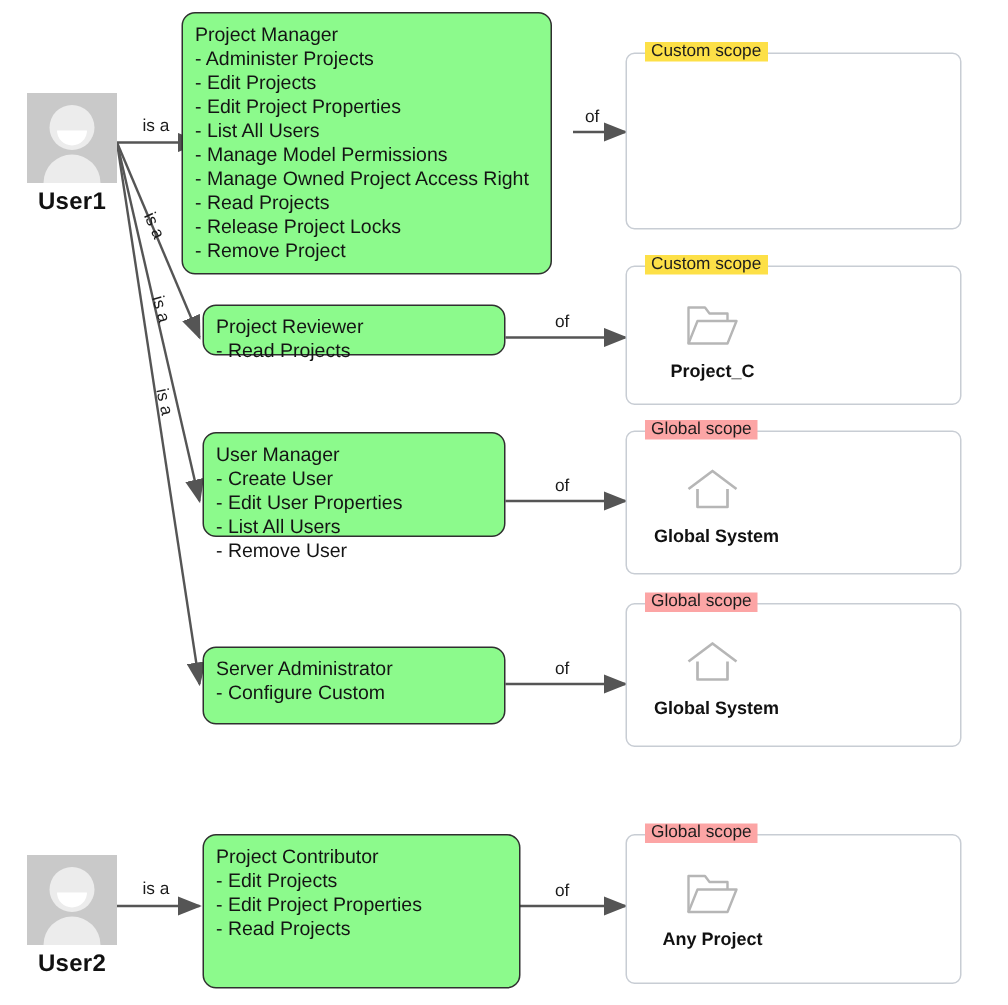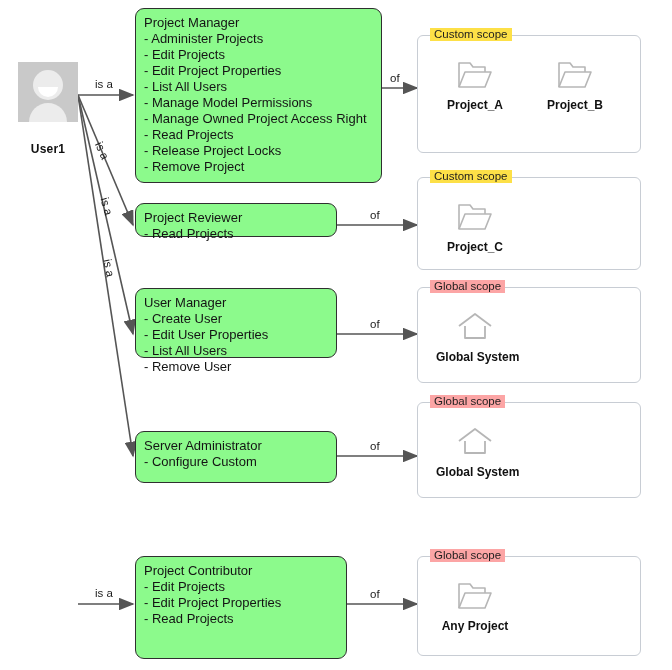--- a/index.html
+++ b/index.html
@@ -63,22 +63,22 @@
   .avatar .body {
     position: absolute;
     left: 11px;
     top: 41px;
     width: 38px;
     height: 38px;
     border-radius: 19px 19px 0 0;
     background: #ececec;
   }
   .user-label {
-    margin-top: 20px;
-    font-size: 12px;
+    margin-top: 4px;
+    font-size: 16px;
     font-weight: bold;
     letter-spacing: .2px;
     color: #111;
     text-align: center;
   }
 
   
   .role-box {
     position: absolute;
     background: #8cfa8c;
@@ -177,34 +177,42 @@
 
   <div class="user-node" style="left:18px; top:62px;">
     <div class="avatar">
       <div class="head"></div>
       <div class="mouth"></div>
       <div class="body"></div>
     </div>
     <div class="user-label">User1</div>
   </div>
 
+  <div class="user-node" style="left:18px; top:570px;">
+    <div class="avatar">
+      <div class="head"></div>
+      <div class="mouth"></div>
+      <div class="body"></div>
+    </div>
+    <div class="user-label">User2</div>
+  </div>
 
   <div class="edge-label" style="left:95px; top:78px;">is a</div>
   <div class="edge-label rot" style="left:104px; top:140px; transform:rotate(66deg);">is a</div>
   <div class="edge-label rot" style="left:110px; top:196px; transform:rotate(74deg);">is a</div>
   <div class="edge-label rot" style="left:113px; top:258px; transform:rotate(78deg);">is a</div>
   <div class="edge-label" style="left:95px; top:587px;">is a</div>
 
   <div class="edge-label" style="left:390px; top:72px;">of</div>
   <div class="edge-label" style="left:370px; top:209px;">of</div>
   <div class="edge-label" style="left:370px; top:318px;">of</div>
   <div class="edge-label" style="left:370px; top:440px;">of</div>
   <div class="edge-label" style="left:370px; top:588px;">of</div>
 
-  <div class="role-box" style="left:135px; top:8px; width:247px; height:175px;">
+  <div class="role-box" style="left:121px; top:8px; width:247px; height:175px;">
     <div class="role-title">Project Manager</div>
     <div class="role-perm">- Administer Projects</div>
     <div class="role-perm">- Edit Projects</div>
     <div class="role-perm">- Edit Project Properties</div>
     <div class="role-perm">- List All Users</div>
     <div class="role-perm">- Manage Model Permissions</div>
     <div class="role-perm">- Manage Owned Project Access Right</div>
     <div class="role-perm">- Read Projects</div>
     <div class="role-perm">- Release Project Locks</div>
     <div class="role-perm">- Remove Project</div>
@@ -230,40 +238,20 @@
 
   <div class="role-box" style="left:135px; top:556px; width:212px; height:103px;">
     <div class="role-title">Project Contributor</div>
     <div class="role-perm">- Edit Projects</div>
     <div class="role-perm">- Edit Project Properties</div>
     <div class="role-perm">- Read Projects</div>
   </div>
 
   <div class="scope-panel" style="left:417px; top:35px; width:224px; height:118px;">
     <div class="scope-legend highlight">Custom scope</div>
-    <div class="scope-items">
-      <div class="scope-item">
-        <div class="glyph">
-          <svg width="38" height="32" viewBox="0 0 38 32">
-            <path d="M3,28 L3,4 L14,4 L17,8 L29,8 L29,13" fill="none" stroke="#b6b6b6" stroke-width="1.6" stroke-linejoin="round"></path>
-            <path d="M3,28 L9,13 L35,13 L29,28 Z" fill="none" stroke="#b6b6b6" stroke-width="1.6" stroke-linejoin="round"></path>
-          </svg>
-        </div>
-        <div class="caption">Project_A</div>
-      </div>
-      <div class="scope-item">
-        <div class="glyph">
-          <svg width="38" height="32" viewBox="0 0 38 32">
-            <path d="M3,28 L3,4 L14,4 L17,8 L29,8 L29,13" fill="none" stroke="#b6b6b6" stroke-width="1.6" stroke-linejoin="round"></path>
-            <path d="M3,28 L9,13 L35,13 L29,28 Z" fill="none" stroke="#b6b6b6" stroke-width="1.6" stroke-linejoin="round"></path>
-          </svg>
-        </div>
-        <div class="caption">Project_B</div>
-      </div>
-    </div>
   </div>
 
   <div class="scope-panel" style="left:417px; top:177px; width:224px; height:93px;">
     <div class="scope-legend highlight">Custom scope</div>
     <div class="scope-items">
       <div class="scope-item">
         <div class="glyph">
           <svg width="38" height="32" viewBox="0 0 38 32">
             <path d="M3,28 L3,4 L14,4 L17,8 L29,8 L29,13" fill="none" stroke="#b6b6b6" stroke-width="1.6" stroke-linejoin="round"></path>
             <path d="M3,28 L9,13 L35,13 L29,28 Z" fill="none" stroke="#b6b6b6" stroke-width="1.6" stroke-linejoin="round"></path>

